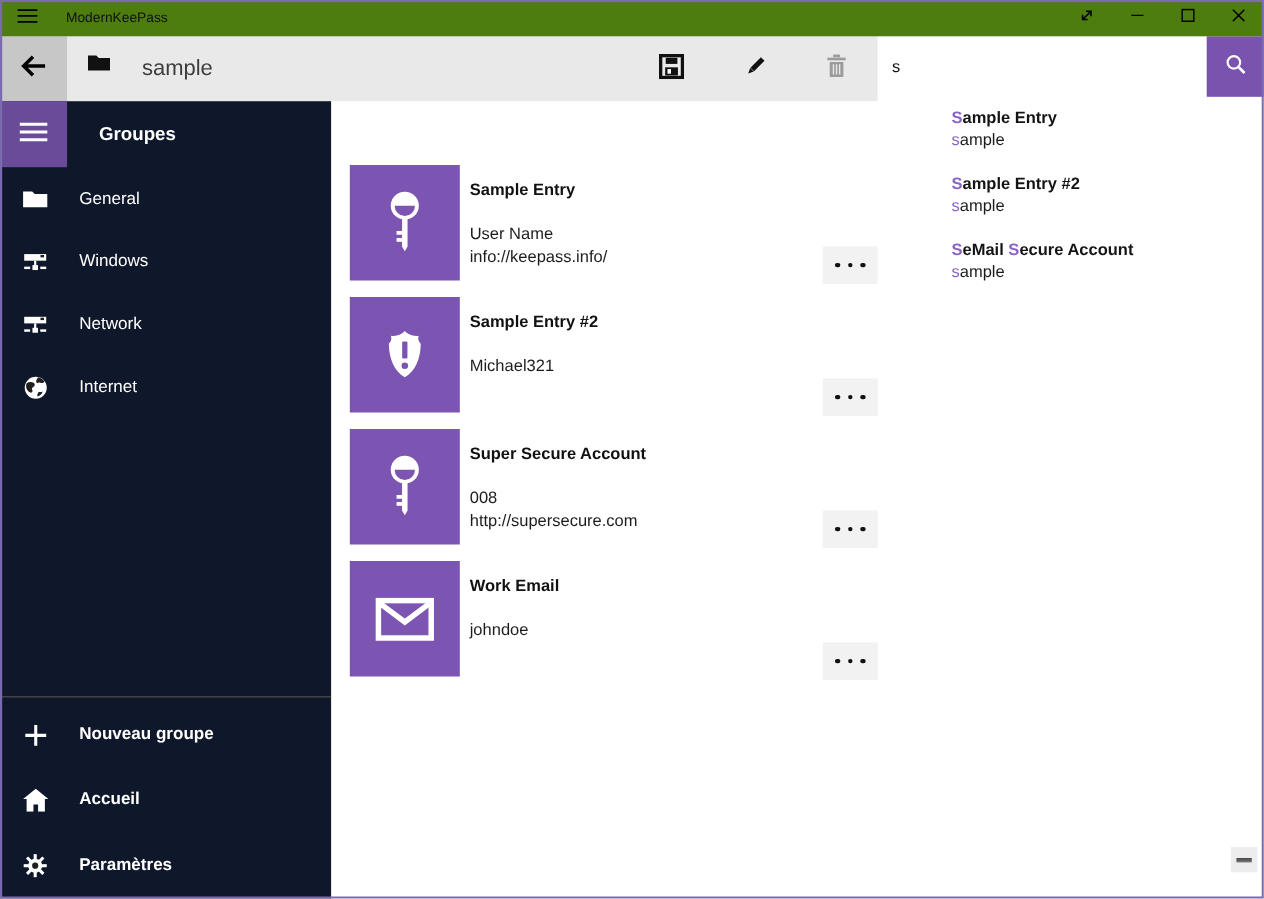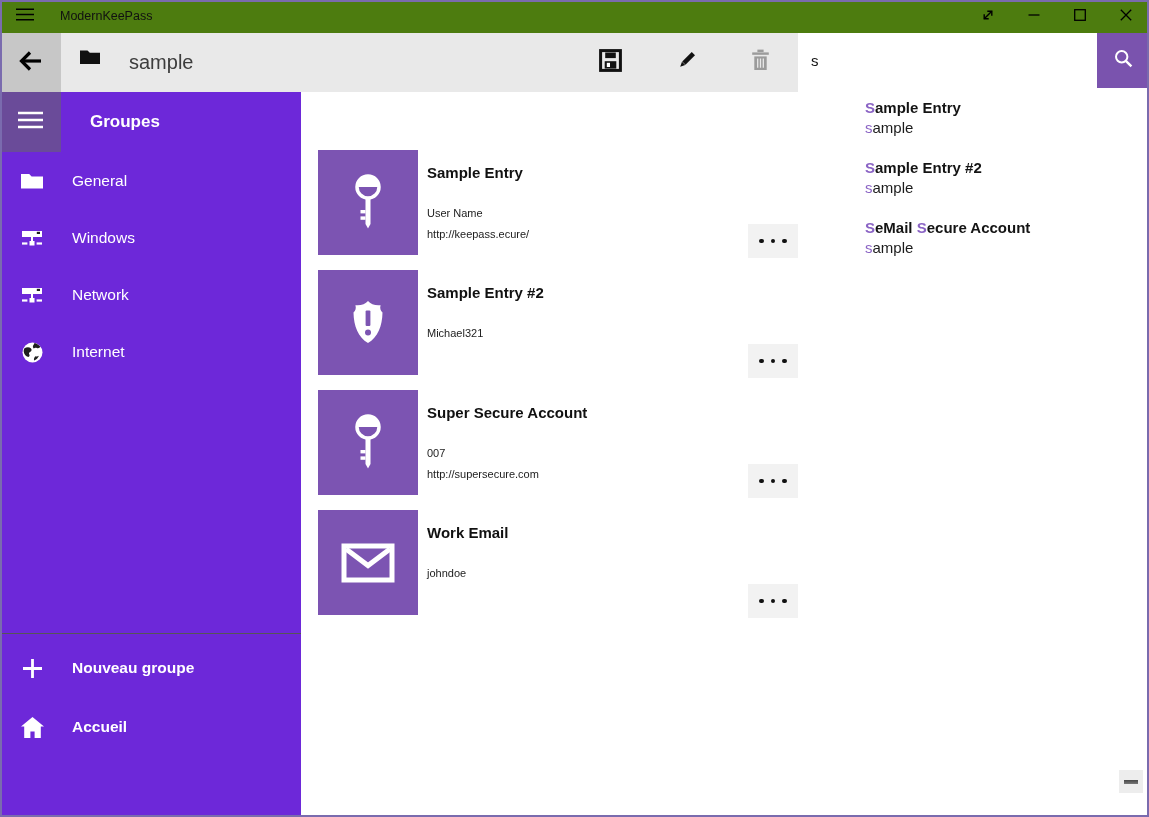--- a/index.html
+++ b/index.html
@@ -22,33 +22,33 @@
   
   .search-box{left:798px;top:33px;width:299px;height:55px;background:#fff;z-index:25;
               font-size:15px;color:#111;display:flex;align-items:center;padding-left:13px;box-sizing:border-box;}
   .search-btn{left:1097px;top:33px;width:52px;height:55px;background:#7a53ae;display:flex;align-items:center;justify-content:center;z-index:25;}
   .suggest-panel{left:798px;top:88px;width:349px;height:190px;background:#fff;z-index:24;}
   .suggest-item{position:absolute;left:67px;width:270px;}
   .sg-title{font-size:15px;font-weight:bold;color:#141414;line-height:21px;}
   .sg-sub{font-size:15px;color:#1b1b1b;line-height:20px;}
   .hl{color:#8a63c4;}
   
-  .sidebar{left:0;top:92px;width:301px;height:725px;background:#6d28d9;z-index:10;}
+  .sidebar{left:0;top:92px;width:301px;height:725px;background:#0f172a;z-index:10;}
   .ham-btn{position:absolute;left:0;top:0;width:61px;height:60px;background:#6a4b99;display:flex;align-items:center;justify-content:center;}
   .side-header{position:absolute;left:90px;top:0;height:60px;line-height:60px;font-size:17px;font-weight:bold;color:#fff;}
   .side-item{position:absolute;left:0;width:301px;height:54px;display:flex;align-items:center;cursor:default;}
   .side-icon{width:26px;margin-left:19px;display:flex;justify-content:center;}
   .side-label{margin-left:27px;font-size:15.5px;color:#fff;}
   .side-label.bold{font-weight:bold;}
   .side-divider{position:absolute;left:0;top:541px;width:301px;height:1px;background:#565656;}
   
   .entry{left:318px;width:480px;height:105px;cursor:default;}
   .tile{position:absolute;left:0;top:0;width:100px;height:105px;background:#7c54b2;display:flex;align-items:center;justify-content:center;}
   .entry-title{position:absolute;left:109px;top:14px;font-size:15px;font-weight:bold;color:#111;}
-  .entry-line{position:absolute;left:109px;font-size:11px;color:#1c1c1c;line-height:20px;}
+  .entry-line{position:absolute;left:109px;font-size:15px;color:#1c1c1c;line-height:20px;}
   .more-btn{left:748px;width:50px;height:34px;background:#f2f2f2;display:flex;align-items:center;justify-content:center;gap:7px;z-index:8;}
   .dot{width:4.5px;height:4.5px;border-radius:50%;background:#111;}
   
   .zoom-out{left:1119px;top:770px;width:24px;height:23px;background:#ededed;display:flex;align-items:center;justify-content:center;z-index:40;}
   .zoom-out .bar{width:14px;height:4px;background:linear-gradient(#474747,#787878);}
 </style>
 </head>
 <body>
 
 <div class="stage">
@@ -234,36 +234,51 @@
       </span>
       <span class="side-label bold">Nouveau groupe</span>
     </div>
     <div class="side-item" style="top:608px">
       <span class="side-icon">
         <svg width="23" height="21" viewBox="0 0 23 21">
             <path d="M11.5 0L0 9.4h3.2V21h6.2v-6.6h4.2V21h6.2V9.4H23z" fill="#fff"></path>
           </svg>
       </span>
       <span class="side-label bold">Accueil</span>
+    </div>
+    <div class="side-item" style="top:668px">
+      <span class="side-icon">
+        <svg width="22" height="22" viewBox="0 0 22 22">
+          <g fill="#fff">
+            <circle cx="11" cy="11" r="6.4"></circle>
+            <rect x="9.6" y="0.5" width="2.8" height="21"></rect>
+            <rect x="9.6" y="0.5" width="2.8" height="21" transform="rotate(45 11 11)"></rect>
+            <rect x="9.6" y="0.5" width="2.8" height="21" transform="rotate(90 11 11)"></rect>
+            <rect x="9.6" y="0.5" width="2.8" height="21" transform="rotate(135 11 11)"></rect>
+          </g>
+          <circle cx="11" cy="11" r="2.8" fill="#1f1f1f"></circle>
+        </svg>
+      </span>
+      <span class="side-label bold">Paramètres</span>
     </div>
   </div>
 
   <div class="abs entry" style="top:150px">
     <div class="tile">
       <svg width="44" height="62" viewBox="0 0 44 62">
         <circle cx="22" cy="15" r="11" fill="none" stroke="#fff" stroke-width="3.5"></circle>
         <path d="M11 15a11 11 0 0 1 22 0z" fill="#fff"></path>
         <path d="M19.5 25.5h5V52l-2.5 4.5-2.5-4.5z" fill="#fff"></path>
         <rect x="14.5" y="38" width="5" height="3.4" fill="#fff"></rect>
         <rect x="14.5" y="44.4" width="5" height="3.4" fill="#fff"></rect>
       </svg>
     </div>
     <div class="entry-title">Sample Entry</div>
     <div class="entry-line" style="top:53px">User Name</div>
-    <div class="entry-line" style="top:74px">http://keepass.ecure/</div>
+    <div class="entry-line" style="top:74px">info://keepass.info/</div>
   </div>
   <div class="abs more-btn" style="top:224px">
     <span style="display:flex;gap:7px;">
       <span class="dot"></span>
         <span class="dot"></span>
         <span class="dot"></span>
     </span>
   </div>
 
   <div class="abs entry" style="top:270px">
@@ -289,21 +304,21 @@
     <div class="tile">
       <svg width="44" height="62" viewBox="0 0 44 62">
         <circle cx="22" cy="15" r="11" fill="none" stroke="#fff" stroke-width="3.5"></circle>
         <path d="M11 15a11 11 0 0 1 22 0z" fill="#fff"></path>
         <path d="M19.5 25.5h5V52l-2.5 4.5-2.5-4.5z" fill="#fff"></path>
         <rect x="14.5" y="38" width="5" height="3.4" fill="#fff"></rect>
         <rect x="14.5" y="44.4" width="5" height="3.4" fill="#fff"></rect>
       </svg>
     </div>
     <div class="entry-title">Super Secure Account</div>
-    <div class="entry-line" style="top:53px">007</div>
+    <div class="entry-line" style="top:53px">008</div>
     <div class="entry-line" style="top:74px">http://supersecure.com</div>
   </div>
   <div class="abs more-btn" style="top:464px">
     <span style="display:flex;gap:7px;">
       <span class="dot"></span>
         <span class="dot"></span>
         <span class="dot"></span>
     </span>
   </div>
 

